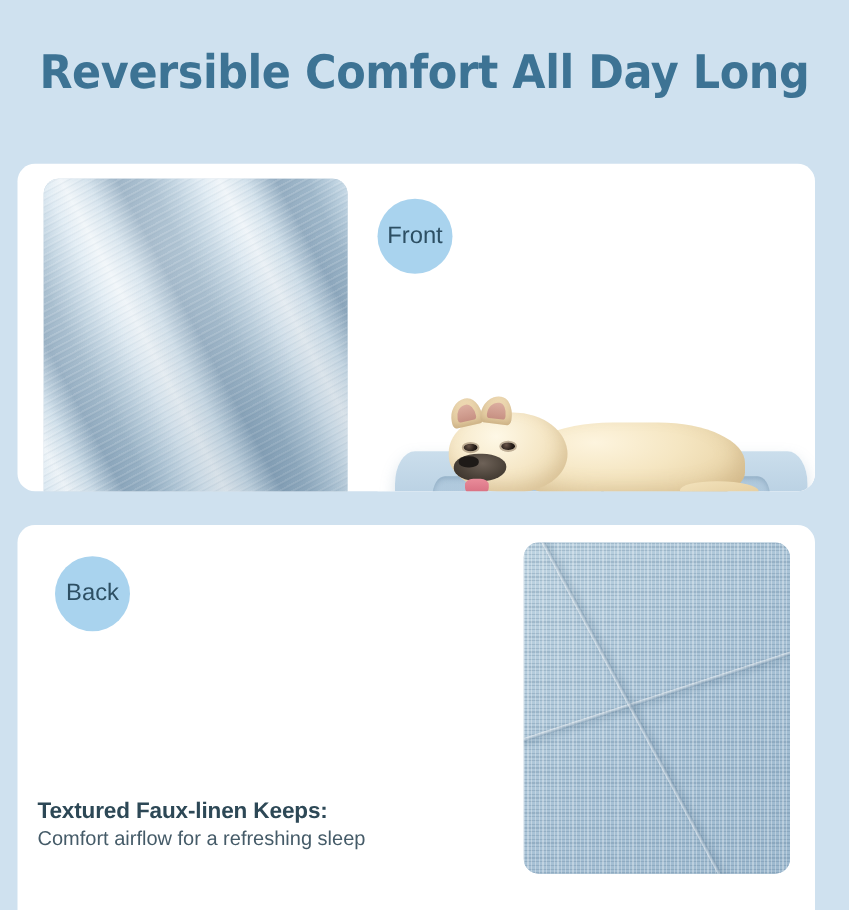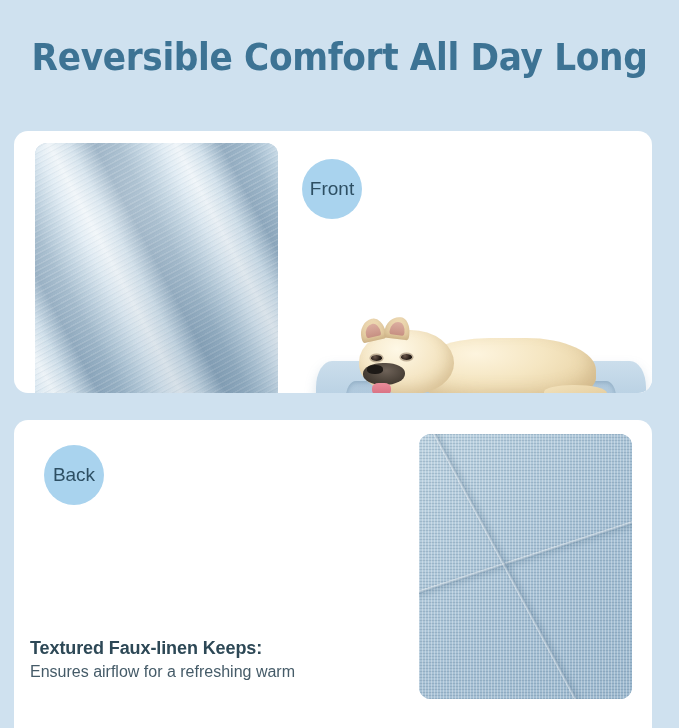--- a/index.html
+++ b/index.html
@@ -364,15 +364,15 @@
   <div class="badge" id="badge-back">Back</div>
 
   <div class="photo" id="photo-linen">
     <div class="linen-weave"></div>
     <div class="seam s1"></div>
     <div class="seam s2"></div>
   </div>
 
   <div class="caption" id="caption-back">
     <p class="caption-title">Textured Faux-linen Keeps:</p>
-    <p class="caption-sub">Ensures airflow for a refreshing warm</p>
+    <p class="caption-sub">Comfort airflow for a refreshing sleep</p>
   </div>
 </div>
 
 </body></html>

